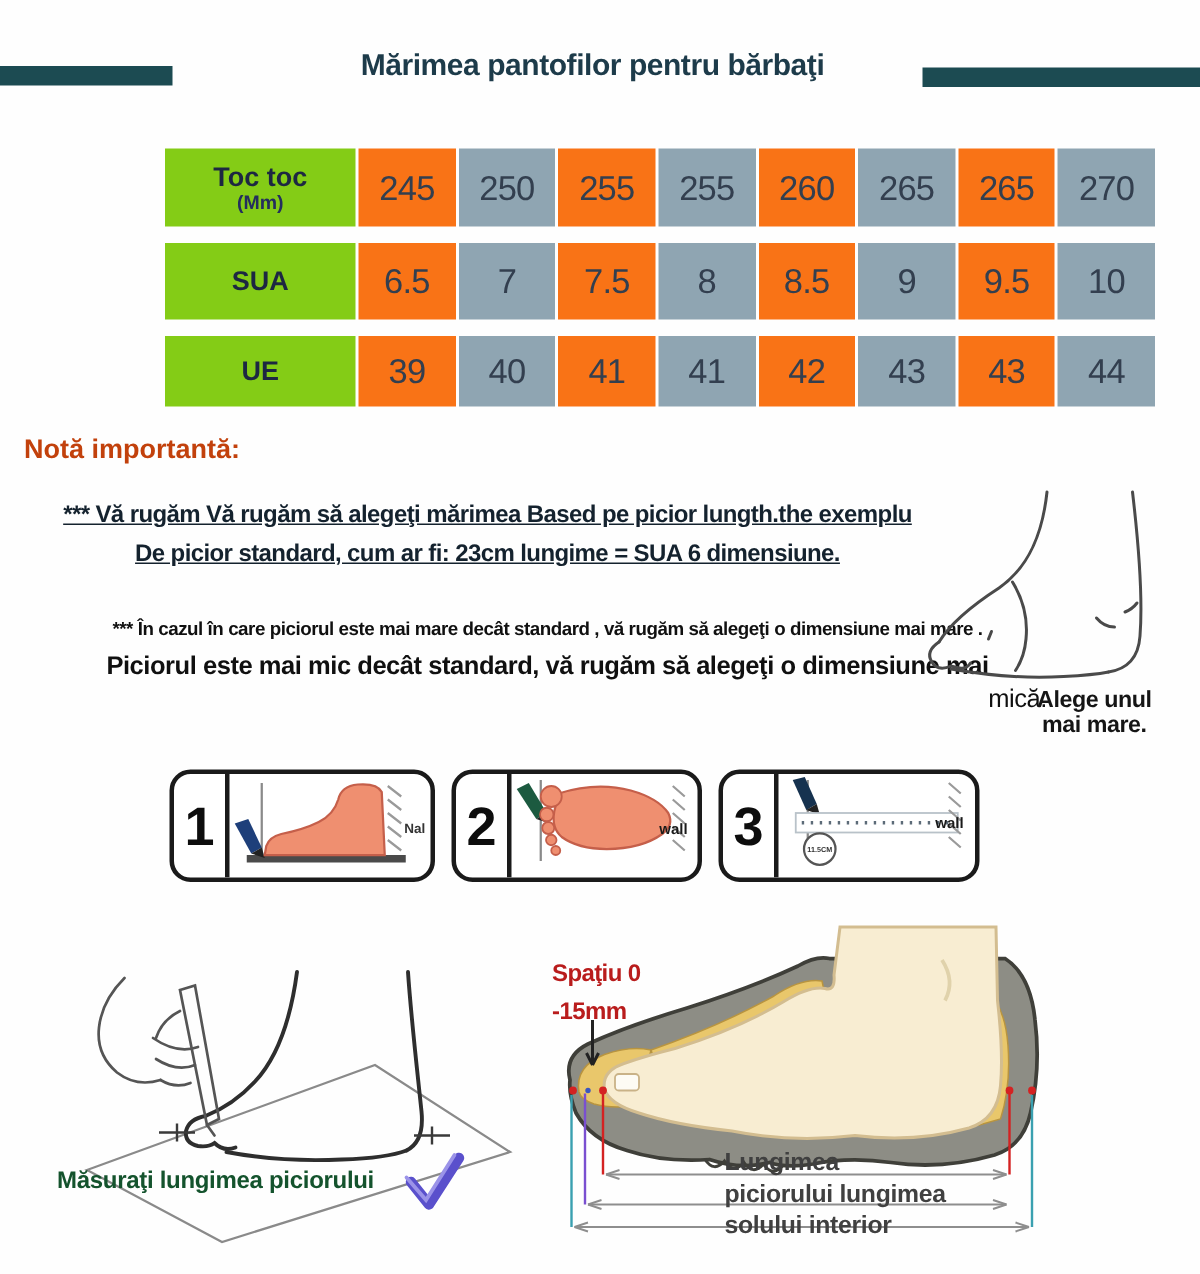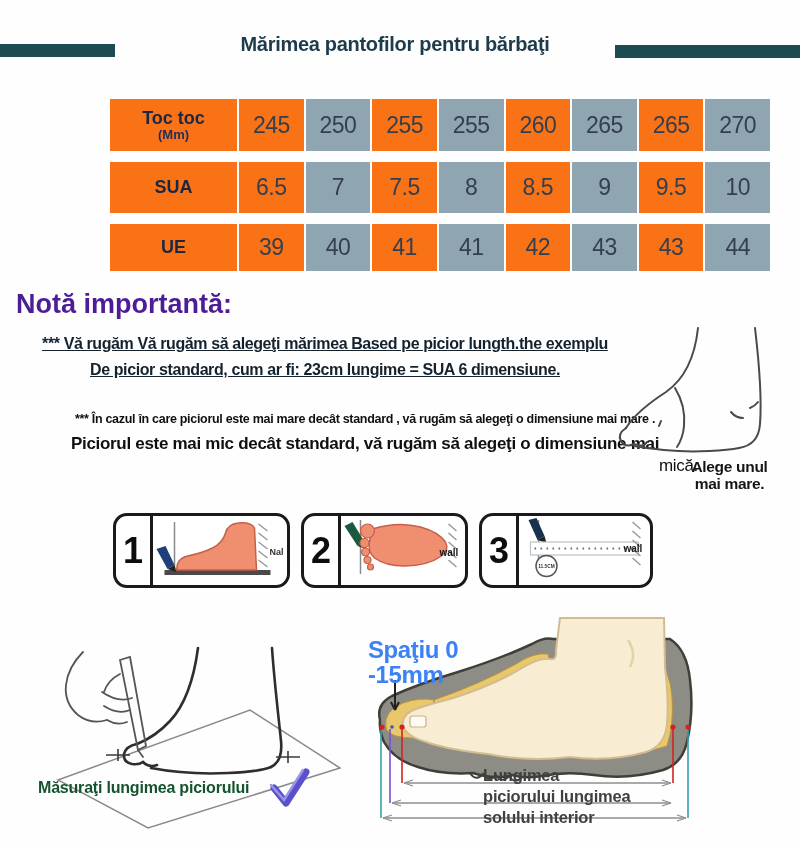--- a/index.html
+++ b/index.html
@@ -8,30 +8,30 @@
   
   .bar{position:absolute;height:13px;background:#1c4b52;}
   .bar-left{left:0;top:44px;width:115px;}
   .bar-right{left:615px;top:45px;width:185px;}
   .title{position:absolute;left:160px;top:33px;width:470px;text-align:center;
          font-size:20px;font-weight:bold;color:#1d3b4a;letter-spacing:-0.3px;}
   
   .size-table{position:absolute;left:110px;top:99px;width:660px;display:grid;
               grid-template-columns:127px repeat(8,1fr);
               grid-template-rows:52px 51px 47px;column-gap:2px;row-gap:11px;}
-  .t-label{background:#f97316;display:flex;flex-direction:column;align-items:center;justify-content:center;
+  .t-label{background:#84cc16;display:flex;flex-direction:column;align-items:center;justify-content:center;
            font-weight:bold;color:#1d2742;line-height:1.05;}
   .t-label .t-main{font-size:18px;}
   .t-label .t-sub{font-size:13px;color:#242e5e;}
   .t-cell{display:flex;align-items:center;justify-content:center;font-size:23px;color:#333f4f;
           letter-spacing:-0.5px;}
   .t-cell.light{background:#f97316;}
   .t-cell.dark{background:#8fa5b2;}
   
-  .nota-heading{position:absolute;left:16px;top:289px;font-size:27px;font-weight:bold;color:#4c1d95;}
+  .nota-heading{position:absolute;left:16px;top:289px;font-size:18px;font-weight:bold;color:#c2410c;}
   .note1{position:absolute;left:15px;top:331px;width:620px;text-align:center;
          font-size:16px;font-weight:bold;color:#14222e;line-height:26px;letter-spacing:-0.4px;text-decoration:underline;}
   .note2{position:absolute;left:20px;top:410px;width:690px;color:#101010;letter-spacing:-0.3px;}
   .note2 .n2-l1{font-size:12.5px;font-weight:bold;text-align:center;line-height:18px;}
   .note2 .n2-l2{font-size:17px;font-weight:bold;text-align:center;line-height:23px;margin-top:4px;}
   .note2 .n2-l3{font-size:17px;font-weight:normal;text-align:right;padding-right:12px;line-height:21px;}
   .alege-caption{position:absolute;left:672px;top:458px;width:115px;text-align:center;
                  font-size:15.5px;font-weight:bold;color:#151515;line-height:17px;letter-spacing:-0.3px;}
   
   .steps{position:absolute;left:113px;top:513px;display:flex;gap:11px;}
@@ -39,21 +39,21 @@
          display:flex;align-items:stretch;overflow:hidden;}
   .panel .num{width:34px;border-right:3px solid #1a1a1a;display:flex;align-items:center;justify-content:center;
               font-size:36px;font-weight:bold;color:#0d0d0d;}
   .panel .art{flex:1;}
   .p1{width:171px;} .p2{width:161px;} .p3{width:168px;}
   
   .sketch-left{position:absolute;left:8px;top:622px;}
   .measure-caption{position:absolute;left:38px;top:779px;font-size:16px;font-weight:bold;color:#14532d;
                    letter-spacing:-0.2px;}
   .shoe-art{position:absolute;left:370px;top:612px;}
-  .space-label{position:absolute;left:368px;top:637px;font-size:24px;font-weight:bold;color:#3b82f6;
+  .space-label{position:absolute;left:368px;top:637px;font-size:16px;font-weight:bold;color:#b91c1c;
                line-height:25px;letter-spacing:-0.4px;}
   .dim-label{position:absolute;left:483px;top:765px;font-size:16.5px;font-weight:bold;color:#404040;
              line-height:21px;letter-spacing:-0.2px;}
   .foot-sketch{position:absolute;left:613px;top:320px;}
   svg text{font-family:"Liberation Sans",sans-serif;}
 </style>
 </head>
 <body>
 
 <div class="stage">

